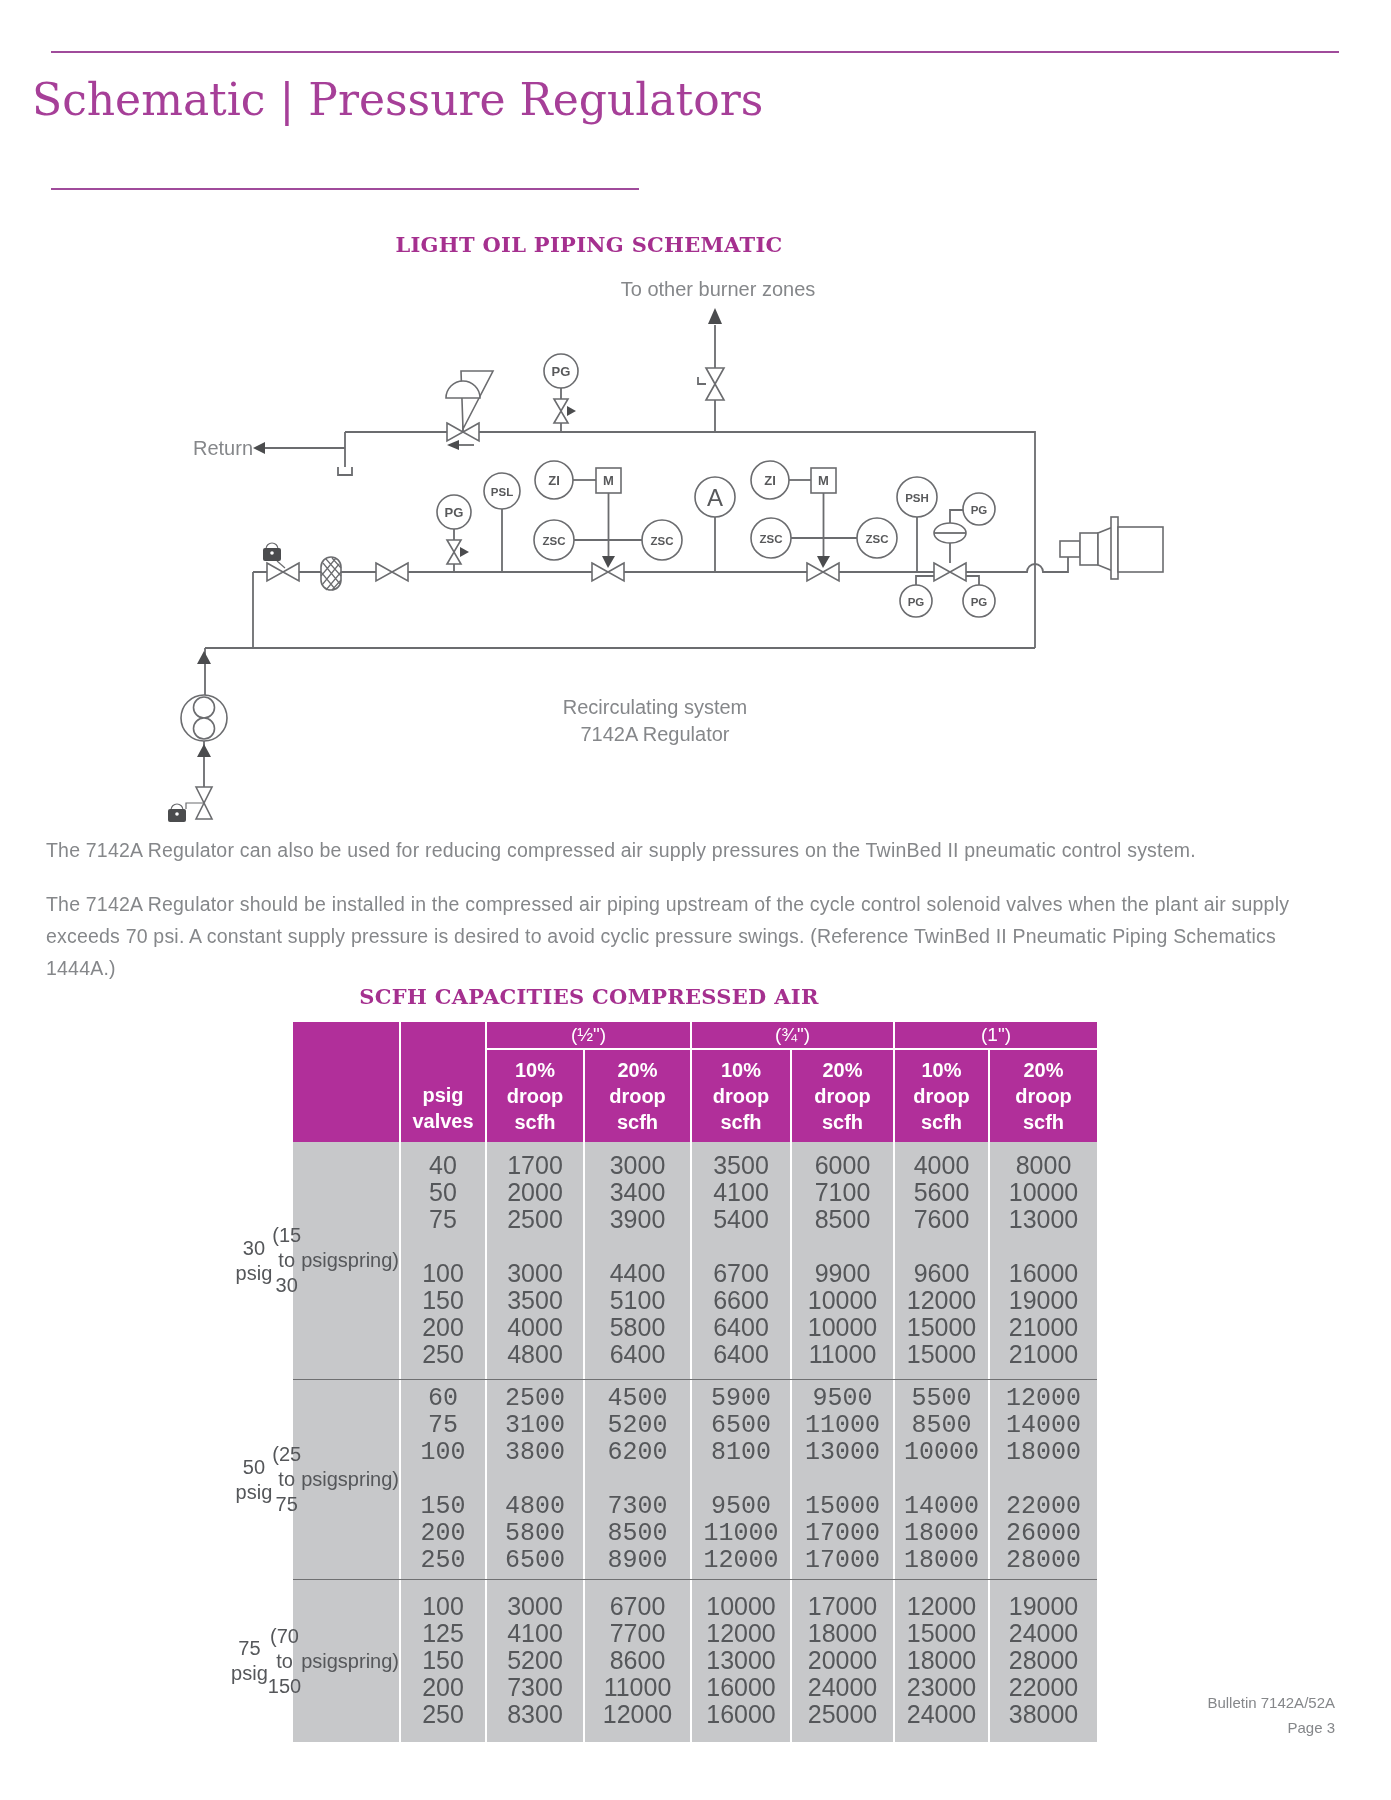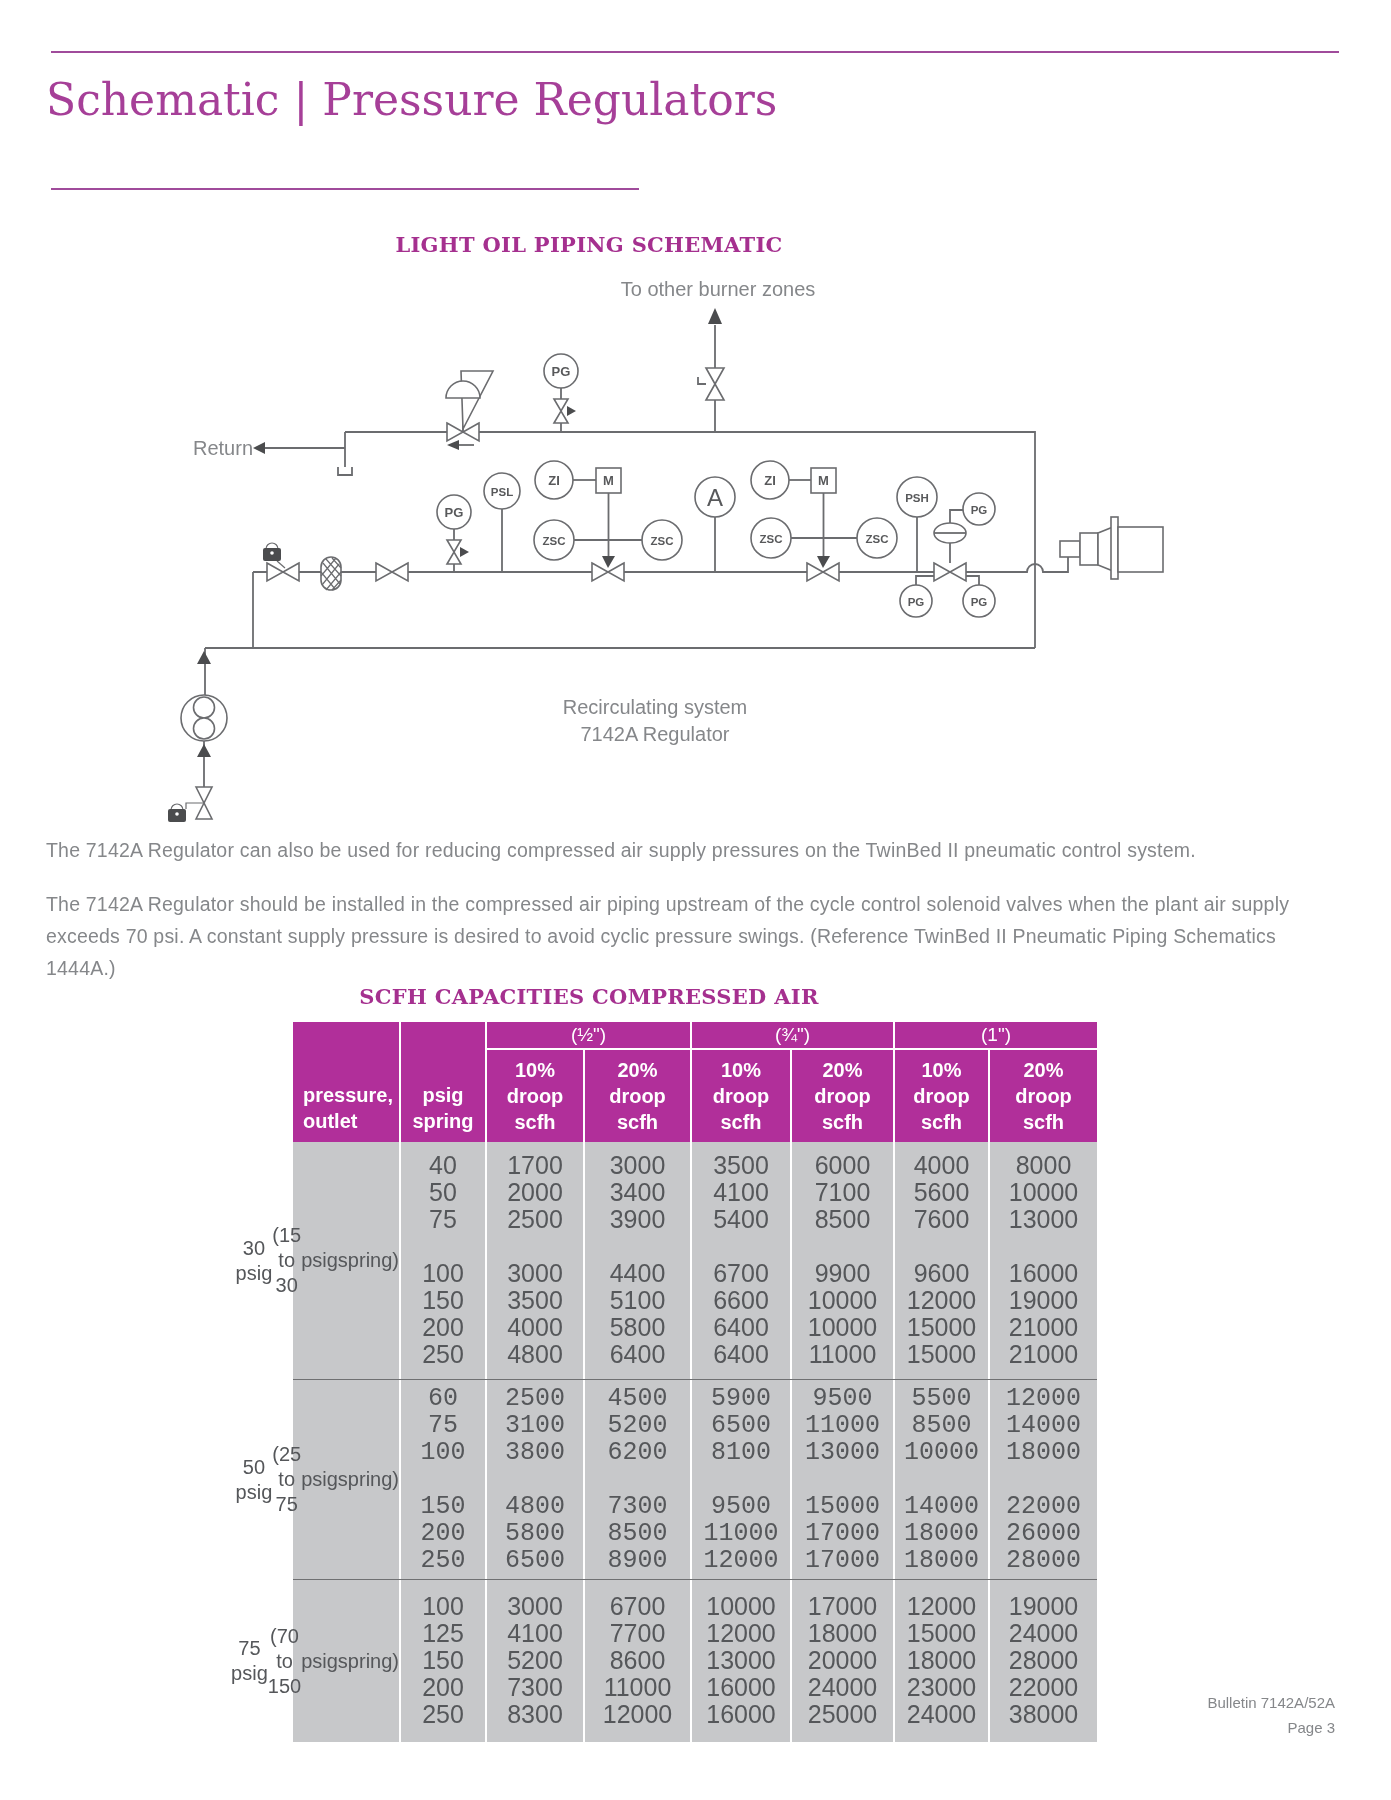--- a/index.html
+++ b/index.html
@@ -1,21 +1,21 @@
 <!DOCTYPE html>
 <html><head>
 <meta charset="utf-8">
 <style>
   html,body{margin:0;padding:0;background:#fff;}
   .page{position:relative;width:1391px;height:1800px;background:#fff;overflow:hidden;
         font-family:"Liberation Sans",sans-serif;}
   .rule{position:absolute;background:#a04b9b;height:2px;}
   .rule1{top:51px;left:51px;width:1288px;}
   .rule2{top:188px;left:51px;width:588px;height:2px;}
-  .page-title{position:absolute;left:46px;top:74px;font-family:"DejaVu Serif",serif;
+  .page-title{position:absolute;left:32px;top:74px;font-family:"DejaVu Serif",serif;
         font-size:44px;font-weight:400;color:#a63f98;letter-spacing:0px;}
   .sec-head{position:absolute;left:0;width:1178px;text-align:center;
         font-family:"DejaVu Serif",serif;font-weight:bold;font-size:21px;color:#a5308f;
         letter-spacing:.3px;}
   .diagram-head{top:232px;}
   .scfh-head{top:984px;}
   .svgwrap{position:absolute;left:0;top:250px;width:1391px;height:590px;}
   .para{position:absolute;left:46px;width:1304px;font-size:19.5px;color:#85878a;
         line-height:32px;letter-spacing:.2px;}
   .para1{top:834px;}
@@ -222,27 +222,23 @@
   </svg>
   </div>
 
   <div class="para para1">The 7142A Regulator can also be used for reducing compressed air supply pressures on the TwinBed II pneumatic control system.</div>
   <div class="para para2">The 7142A Regulator should be installed in the compressed air piping upstream of the cycle control solenoid valves when the plant air supply exceeds 70 psi. A constant supply pressure is desired to avoid cyclic pressure swings. (Reference TwinBed II Pneumatic Piping Schematics 1444A.)</div>
 
   <div class="sec-head scfh-head">SCFH CAPACITIES COMPRESSED AIR</div>
 
   <div class="cap-table">
     <div class="thead">
-      <div class="th colhead c1">
-        <div>pressure,</div>
-        <div>outlet</div>
-      </div>
       <div class="th colhead c2">
         <div>psig</div>
-        <div>spring</div>
+        <div>valves</div>
       </div>
       <div class="th ghead g1s">(½")</div>
       <div class="th ghead g2s">(¾")</div>
       <div class="th ghead g3s">(1")</div>
     <div class="subcell" style="grid-area: 2 / 3 / 3 / 4;">
           <div>10%</div>
           <div>droop</div>
           <div>scfh</div>
         </div>
         <div class="subcell" style="grid-area: 2 / 4 / 3 / 5;">

